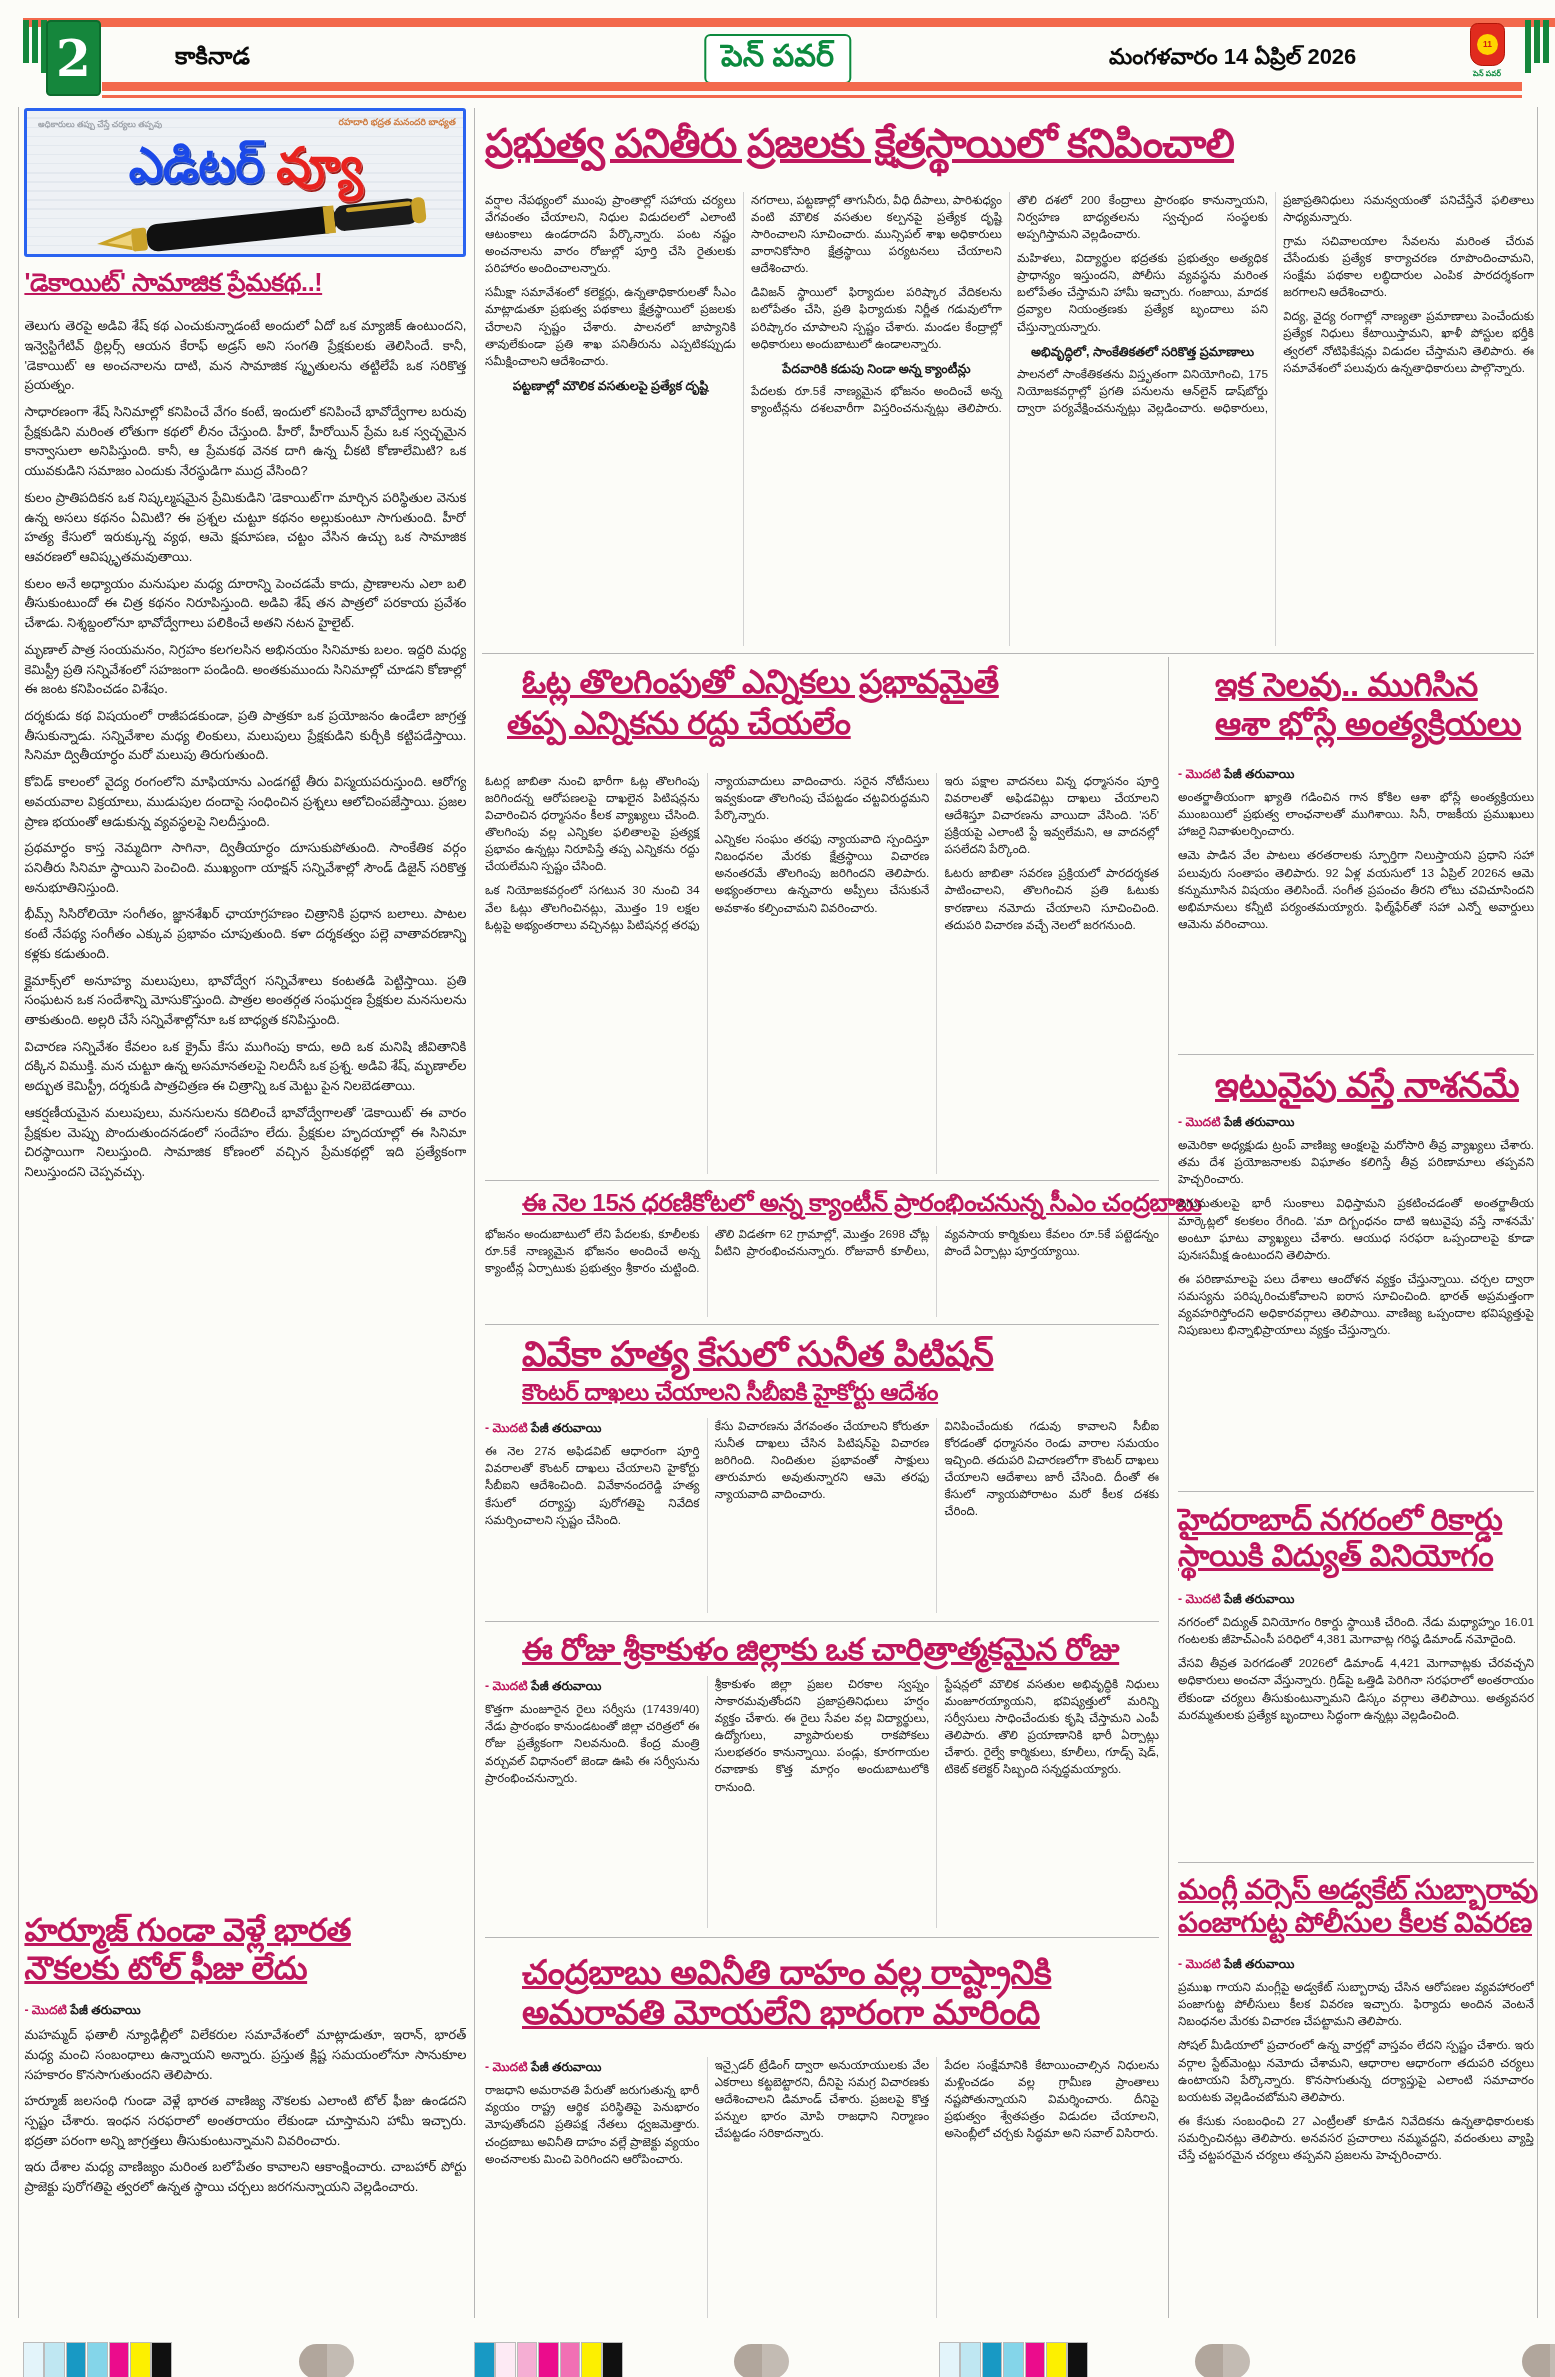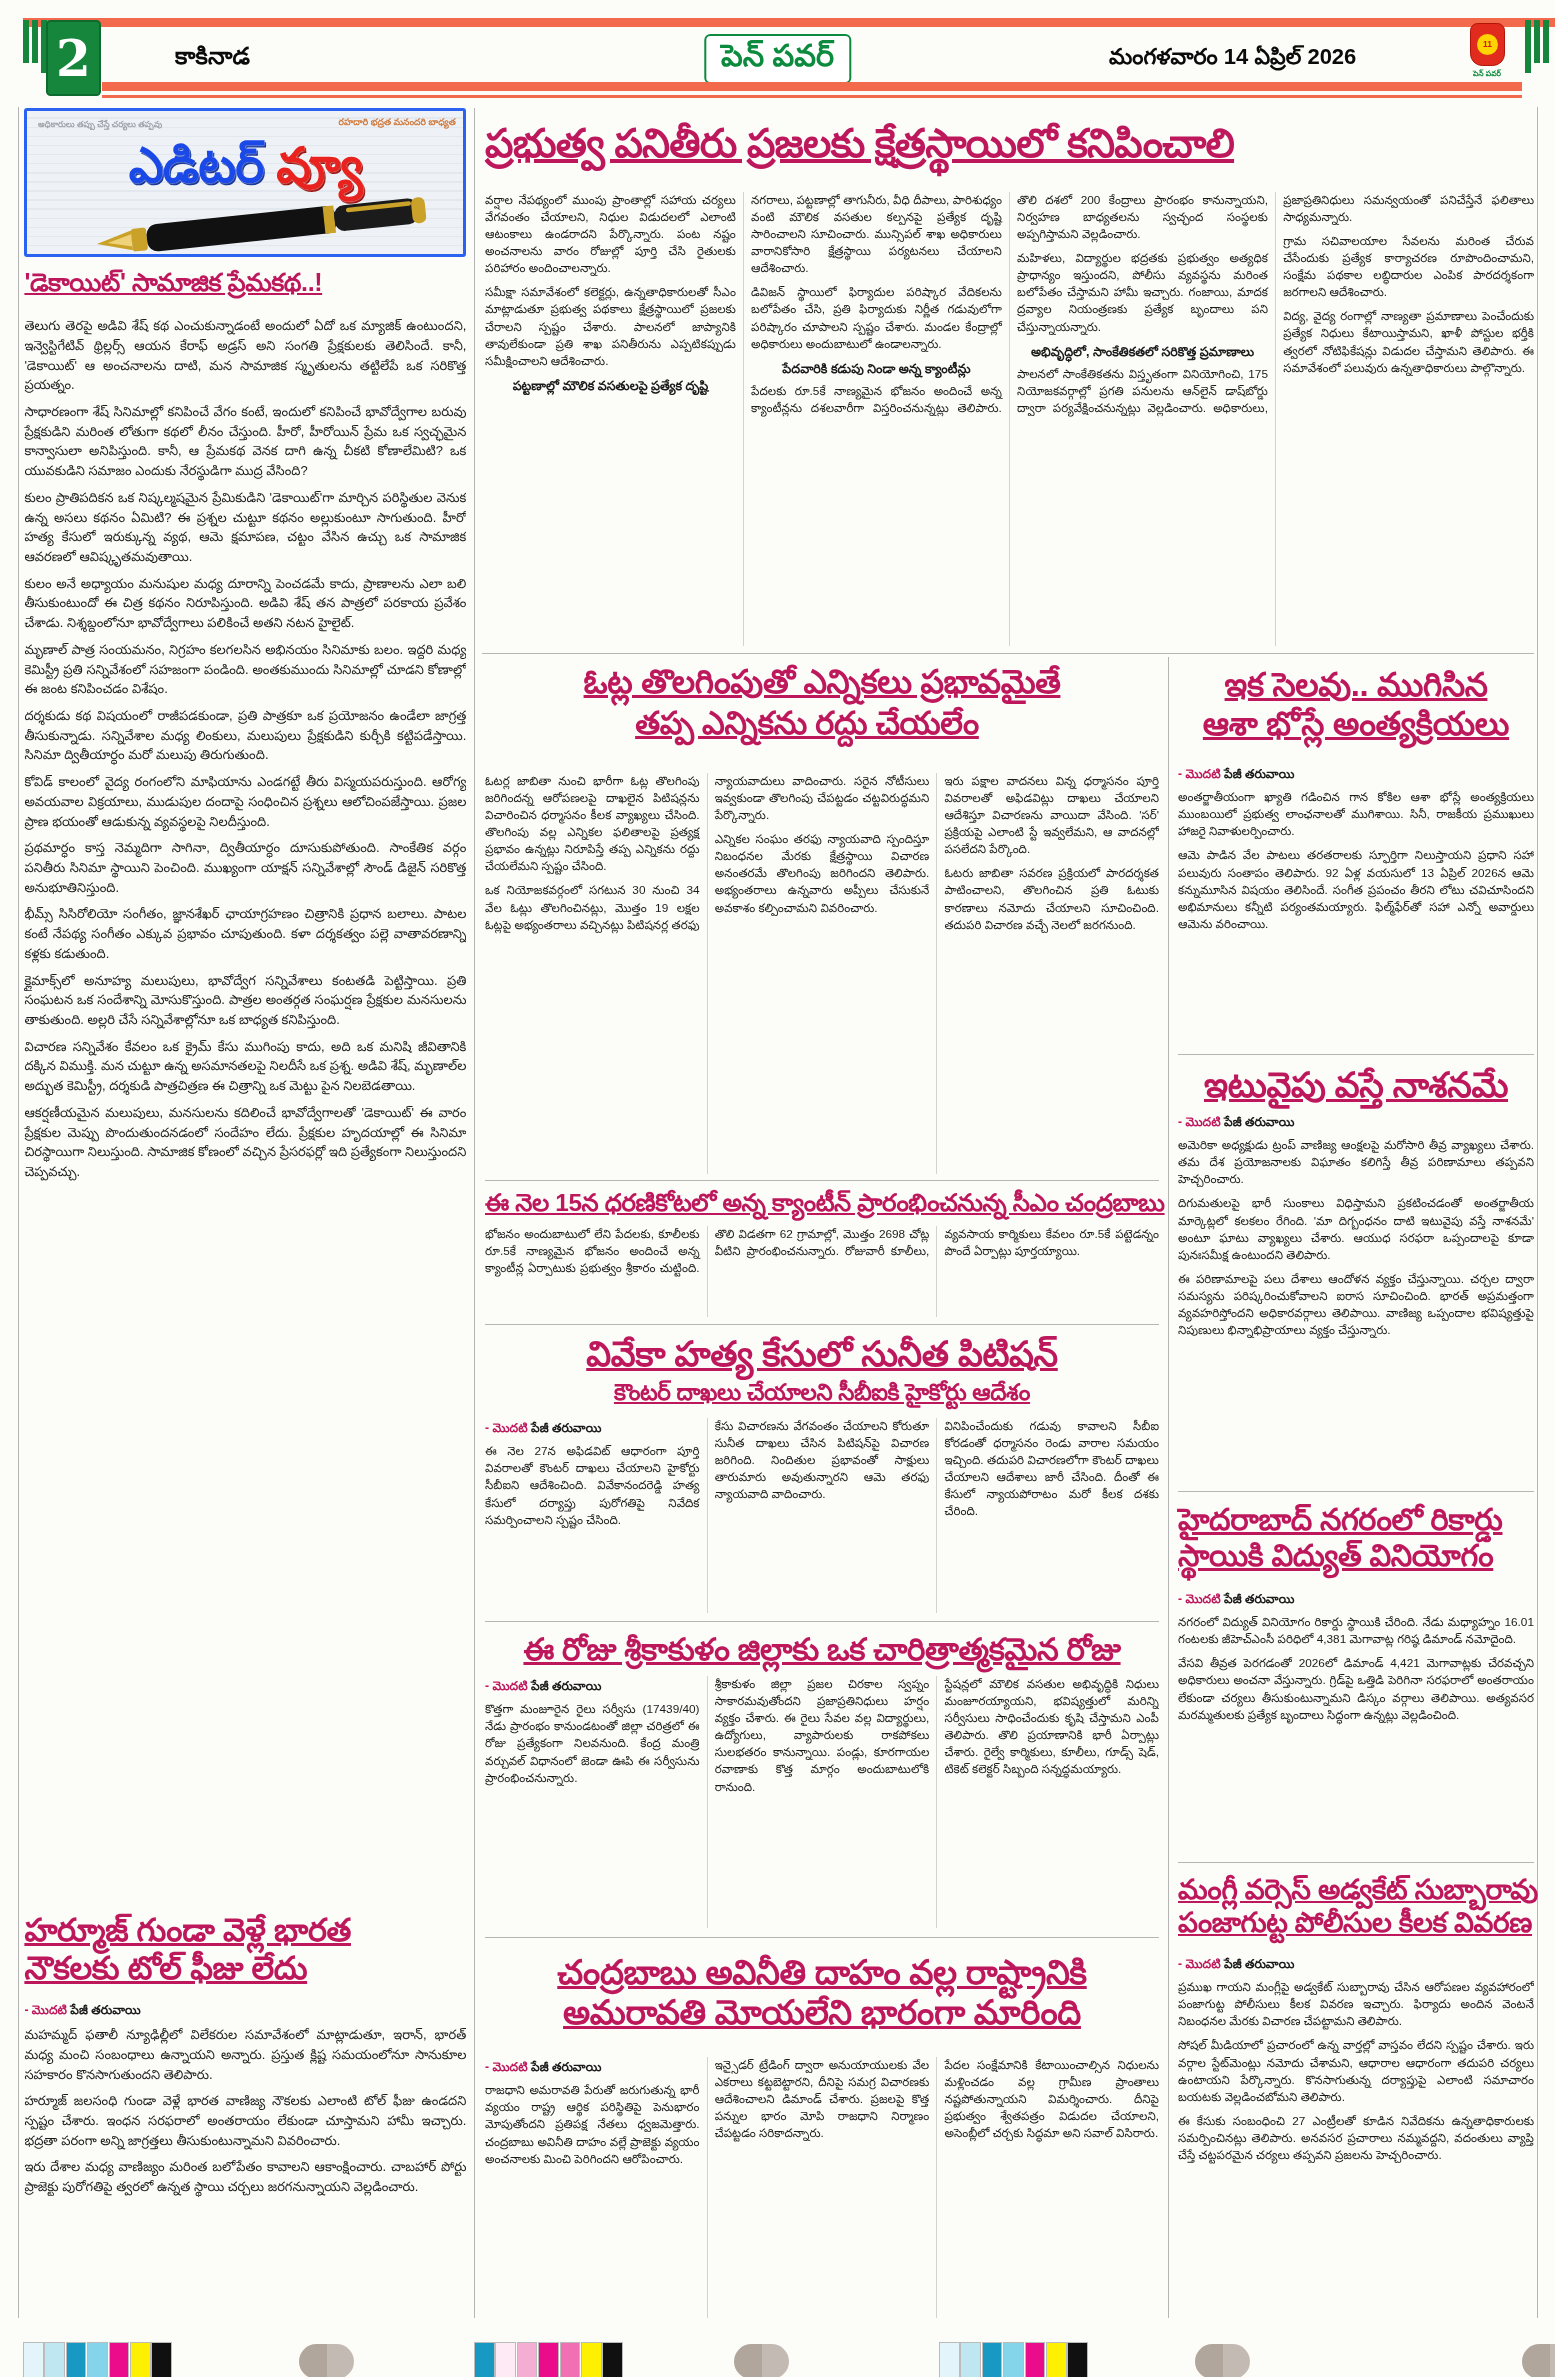--- a/index.html
+++ b/index.html
@@ -2,21 +2,21 @@
 <html lang="te" style="font-size:12.2px"><head>
 <meta charset="utf-8">
 <style>
   *{margin:0;padding:0;box-sizing:border-box;}
   html,body{background:#e9e9e9;}
   body{font-family:"Liberation Sans","DejaVu Sans",sans-serif;}
   .page{position:relative;width:1555px;height:2377px;background:#fcfcf8;margin:0 auto;overflow:hidden;}
   .abs{position:absolute;}
   .nowrap{white-space:nowrap;}
   .hl{font-weight:900;color:#be185d;line-height:1.18;letter-spacing:-0.4px;text-decoration:underline;}
-  .ctr{text-align:center;}
+  .ctr{text-align:left;margin-left:37px;}
   .body-text{font-size:11.8px;line-height:1.45;color:#1b1b1b;text-align:justify;overflow:hidden;}
   .body-text p{margin:0 0 6.9px 0;}
   .body-text p.subhead{font-weight:bold;text-align:center;font-size:12.6px;margin:5.3px 0;}
   .body-text p.byl{font-weight:bold;text-align:left;font-size:12.2px;margin:1.5px 0 6.1px;}
   .body-text p.byl .r{color:#be185d;}
   .big-body{font-size:13px;line-height:1.52;}
   .cols-4{column-count:4;column-gap:15.2px;column-rule:0.8px solid #d2d2d2;}
   .cols-3{column-count:3;column-gap:15.2px;column-rule:0.8px solid #d2d2d2;}
   .vline{position:absolute;width:0.8px;background:#b5b5b5;}
   .hline{position:absolute;height:0.8px;background:#b5b5b5;}
@@ -107,21 +107,21 @@
       <p>సాధారణంగా శేష్ సినిమాల్లో కనిపించే వేగం కంటే, ఇందులో కనిపించే భావోద్వేగాల బరువు ప్రేక్షకుడిని మరింత లోతుగా కథలో లీనం చేస్తుంది. హీరో, హీరోయిన్ ప్రేమ ఒక స్వచ్ఛమైన కాన్వాసులా అనిపిస్తుంది. కానీ, ఆ ప్రేమకథ వెనక దాగి ఉన్న చీకటి కోణాలేమిటి? ఒక యువకుడిని సమాజం ఎందుకు నేరస్థుడిగా ముద్ర వేసింది?</p>
       <p>కులం ప్రాతిపదికన ఒక నిష్కల్మషమైన ప్రేమికుడిని 'డెకాయిట్'గా మార్చిన పరిస్థితుల వెనుక ఉన్న అసలు కథనం ఏమిటి? ఈ ప్రశ్నల చుట్టూ కథనం అల్లుకుంటూ సాగుతుంది. హీరో హత్య కేసులో ఇరుక్కున్న వ్యథ, ఆమె క్షమాపణ, చట్టం వేసిన ఉచ్చు ఒక సామాజిక ఆవరణలో ఆవిష్కృతమవుతాయి.</p>
       <p>కులం అనే అధ్యాయం మనుషుల మధ్య దూరాన్ని పెంచడమే కాదు, ప్రాణాలను ఎలా బలి తీసుకుంటుందో ఈ చిత్ర కథనం నిరూపిస్తుంది. అడివి శేష్ తన పాత్రలో పరకాయ ప్రవేశం చేశాడు. నిశ్శబ్దంలోనూ భావోద్వేగాలు పలికించే అతని నటన హైలైట్.</p>
       <p>మృణాల్ పాత్ర సంయమనం, నిగ్రహం కలగలసిన అభినయం సినిమాకు బలం. ఇద్దరి మధ్య కెమిస్ట్రీ ప్రతి సన్నివేశంలో సహజంగా పండింది. అంతకుముందు సినిమాల్లో చూడని కోణాల్లో ఈ జంట కనిపించడం విశేషం.</p>
       <p>దర్శకుడు కథ విషయంలో రాజీపడకుండా, ప్రతి పాత్రకూ ఒక ప్రయోజనం ఉండేలా జాగ్రత్త తీసుకున్నాడు. సన్నివేశాల మధ్య లింకులు, మలుపులు ప్రేక్షకుడిని కుర్చీకి కట్టిపడేస్తాయి. సినిమా ద్వితీయార్ధం మరో మలుపు తిరుగుతుంది.</p>
       <p>కోవిడ్ కాలంలో వైద్య రంగంలోని మాఫియాను ఎండగట్టే తీరు విస్మయపరుస్తుంది. ఆరోగ్య అవయవాల విక్రయాలు, ముడుపుల దందాపై సంధించిన ప్రశ్నలు ఆలోచింపజేస్తాయి. ప్రజల ప్రాణ భయంతో ఆడుకున్న వ్యవస్థలపై నిలదీస్తుంది.</p>
       <p>ప్రథమార్ధం కాస్త నెమ్మదిగా సాగినా, ద్వితీయార్ధం దూసుకుపోతుంది. సాంకేతిక వర్గం పనితీరు సినిమా స్థాయిని పెంచింది. ముఖ్యంగా యాక్షన్ సన్నివేశాల్లో సౌండ్ డిజైన్ సరికొత్త అనుభూతినిస్తుంది.</p>
       <p>భీమ్స్ సిసిరోలియో సంగీతం, జ్ఞానశేఖర్ ఛాయాగ్రహణం చిత్రానికి ప్రధాన బలాలు. పాటల కంటే నేపథ్య సంగీతం ఎక్కువ ప్రభావం చూపుతుంది. కళా దర్శకత్వం పల్లె వాతావరణాన్ని కళ్లకు కడుతుంది.</p>
       <p>క్లైమాక్స్‌లో అనూహ్య మలుపులు, భావోద్వేగ సన్నివేశాలు కంటతడి పెట్టిస్తాయి. ప్రతి సంఘటన ఒక సందేశాన్ని మోసుకొస్తుంది. పాత్రల అంతర్గత సంఘర్షణ ప్రేక్షకుల మనసులను తాకుతుంది. అల్లరి చేసే సన్నివేశాల్లోనూ ఒక బాధ్యత కనిపిస్తుంది.</p>
       <p>విచారణ సన్నివేశం కేవలం ఒక క్రైమ్ కేసు ముగింపు కాదు, అది ఒక మనిషి జీవితానికి దక్కిన విముక్తి. మన చుట్టూ ఉన్న అసమానతలపై నిలదీసే ఒక ప్రశ్న. అడివి శేష్, మృణాల్‌ల అద్భుత కెమిస్ట్రీ, దర్శకుడి పాత్రచిత్రణ ఈ చిత్రాన్ని ఒక మెట్టు పైన నిలబెడతాయి.</p>
-      <p>ఆకర్షణీయమైన మలుపులు, మనసులను కదిలించే భావోద్వేగాలతో 'డెకాయిట్' ఈ వారం ప్రేక్షకుల మెప్పు పొందుతుందనడంలో సందేహం లేదు. ప్రేక్షకుల హృదయాల్లో ఈ సినిమా చిరస్థాయిగా నిలుస్తుంది. సామాజిక కోణంలో వచ్చిన ప్రేసరఫర్లో ఇది ప్రత్యేకంగా నిలుస్తుందని చెప్పవచ్చు.</p>
+      <p>ఆకర్షణీయమైన మలుపులు, మనసులను కదిలించే భావోద్వేగాలతో 'డెకాయిట్' ఈ వారం ప్రేక్షకుల మెప్పు పొందుతుందనడంలో సందేహం లేదు. ప్రేక్షకుల హృదయాల్లో ఈ సినిమా చిరస్థాయిగా నిలుస్తుంది. సామాజిక కోణంలో వచ్చిన ప్రేమకథల్లో ఇది ప్రత్యేకంగా నిలుస్తుందని చెప్పవచ్చు.</p>
     </div>
 
   <div class="abs hl" style="left:24.4px;top:1912px;width:442px;font-size:32px;">
     <div>హర్మూజ్ గుండా వెళ్లే భారత</div>
     <div>నౌకలకు టోల్ ఫీజు లేదు</div>
   </div>
   <div class="abs body-text big-body" style="left:24.4px;top:1999px;width:442px;height:319px;">
       <p class="byl"><span class="r">- మొదటి </span><span>పేజీ తరువాయి</span></p>
       <p>మహమ్మద్ ఫతాలీ న్యూఢిల్లీలో విలేకరుల సమావేశంలో మాట్లాడుతూ, ఇరాన్, భారత్ మధ్య మంచి సంబంధాలు ఉన్నాయని అన్నారు. ప్రస్తుత క్లిష్ట సమయంలోనూ సానుకూల సహకారం కొనసాగుతుందని తెలిపారు.</p>
       <p>హర్మూజ్ జలసంధి గుండా వెళ్లే భారత వాణిజ్య నౌకలకు ఎలాంటి టోల్ ఫీజు ఉండదని స్పష్టం చేశారు. ఇంధన సరఫరాలో అంతరాయం లేకుండా చూస్తామని హామీ ఇచ్చారు. భద్రతా పరంగా అన్ని జాగ్రత్తలు తీసుకుంటున్నామని వివరించారు.</p>

